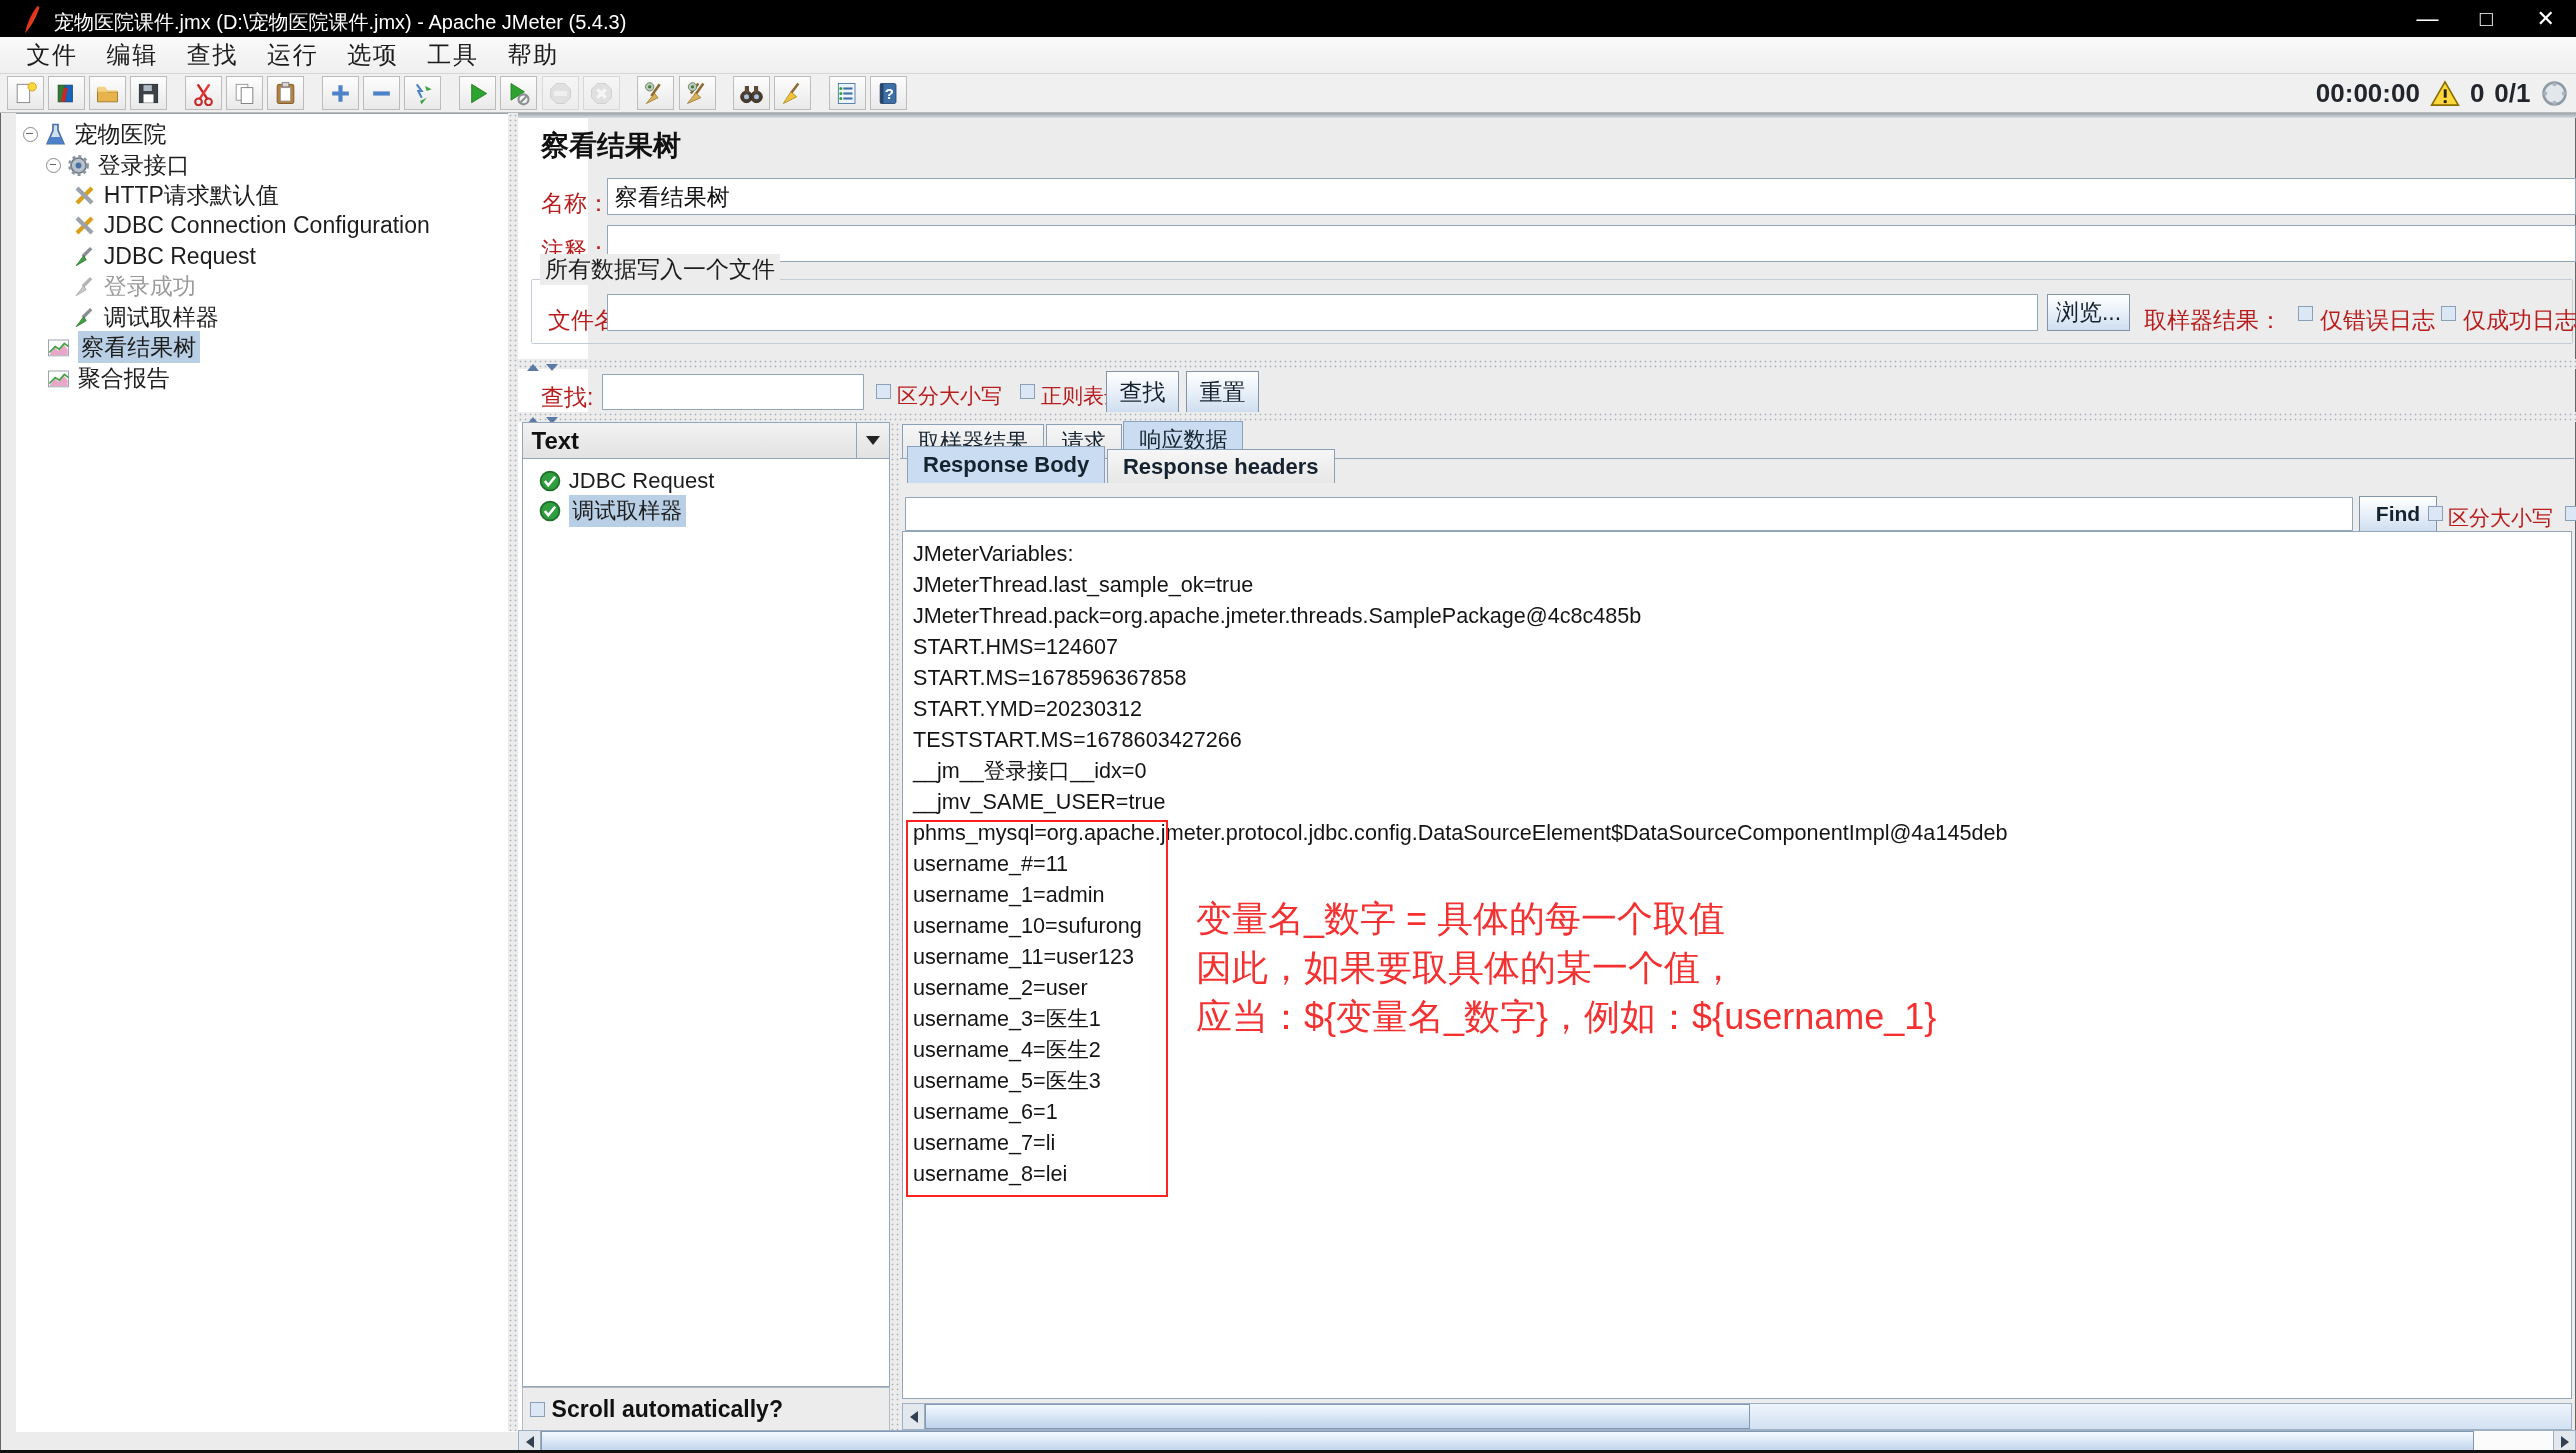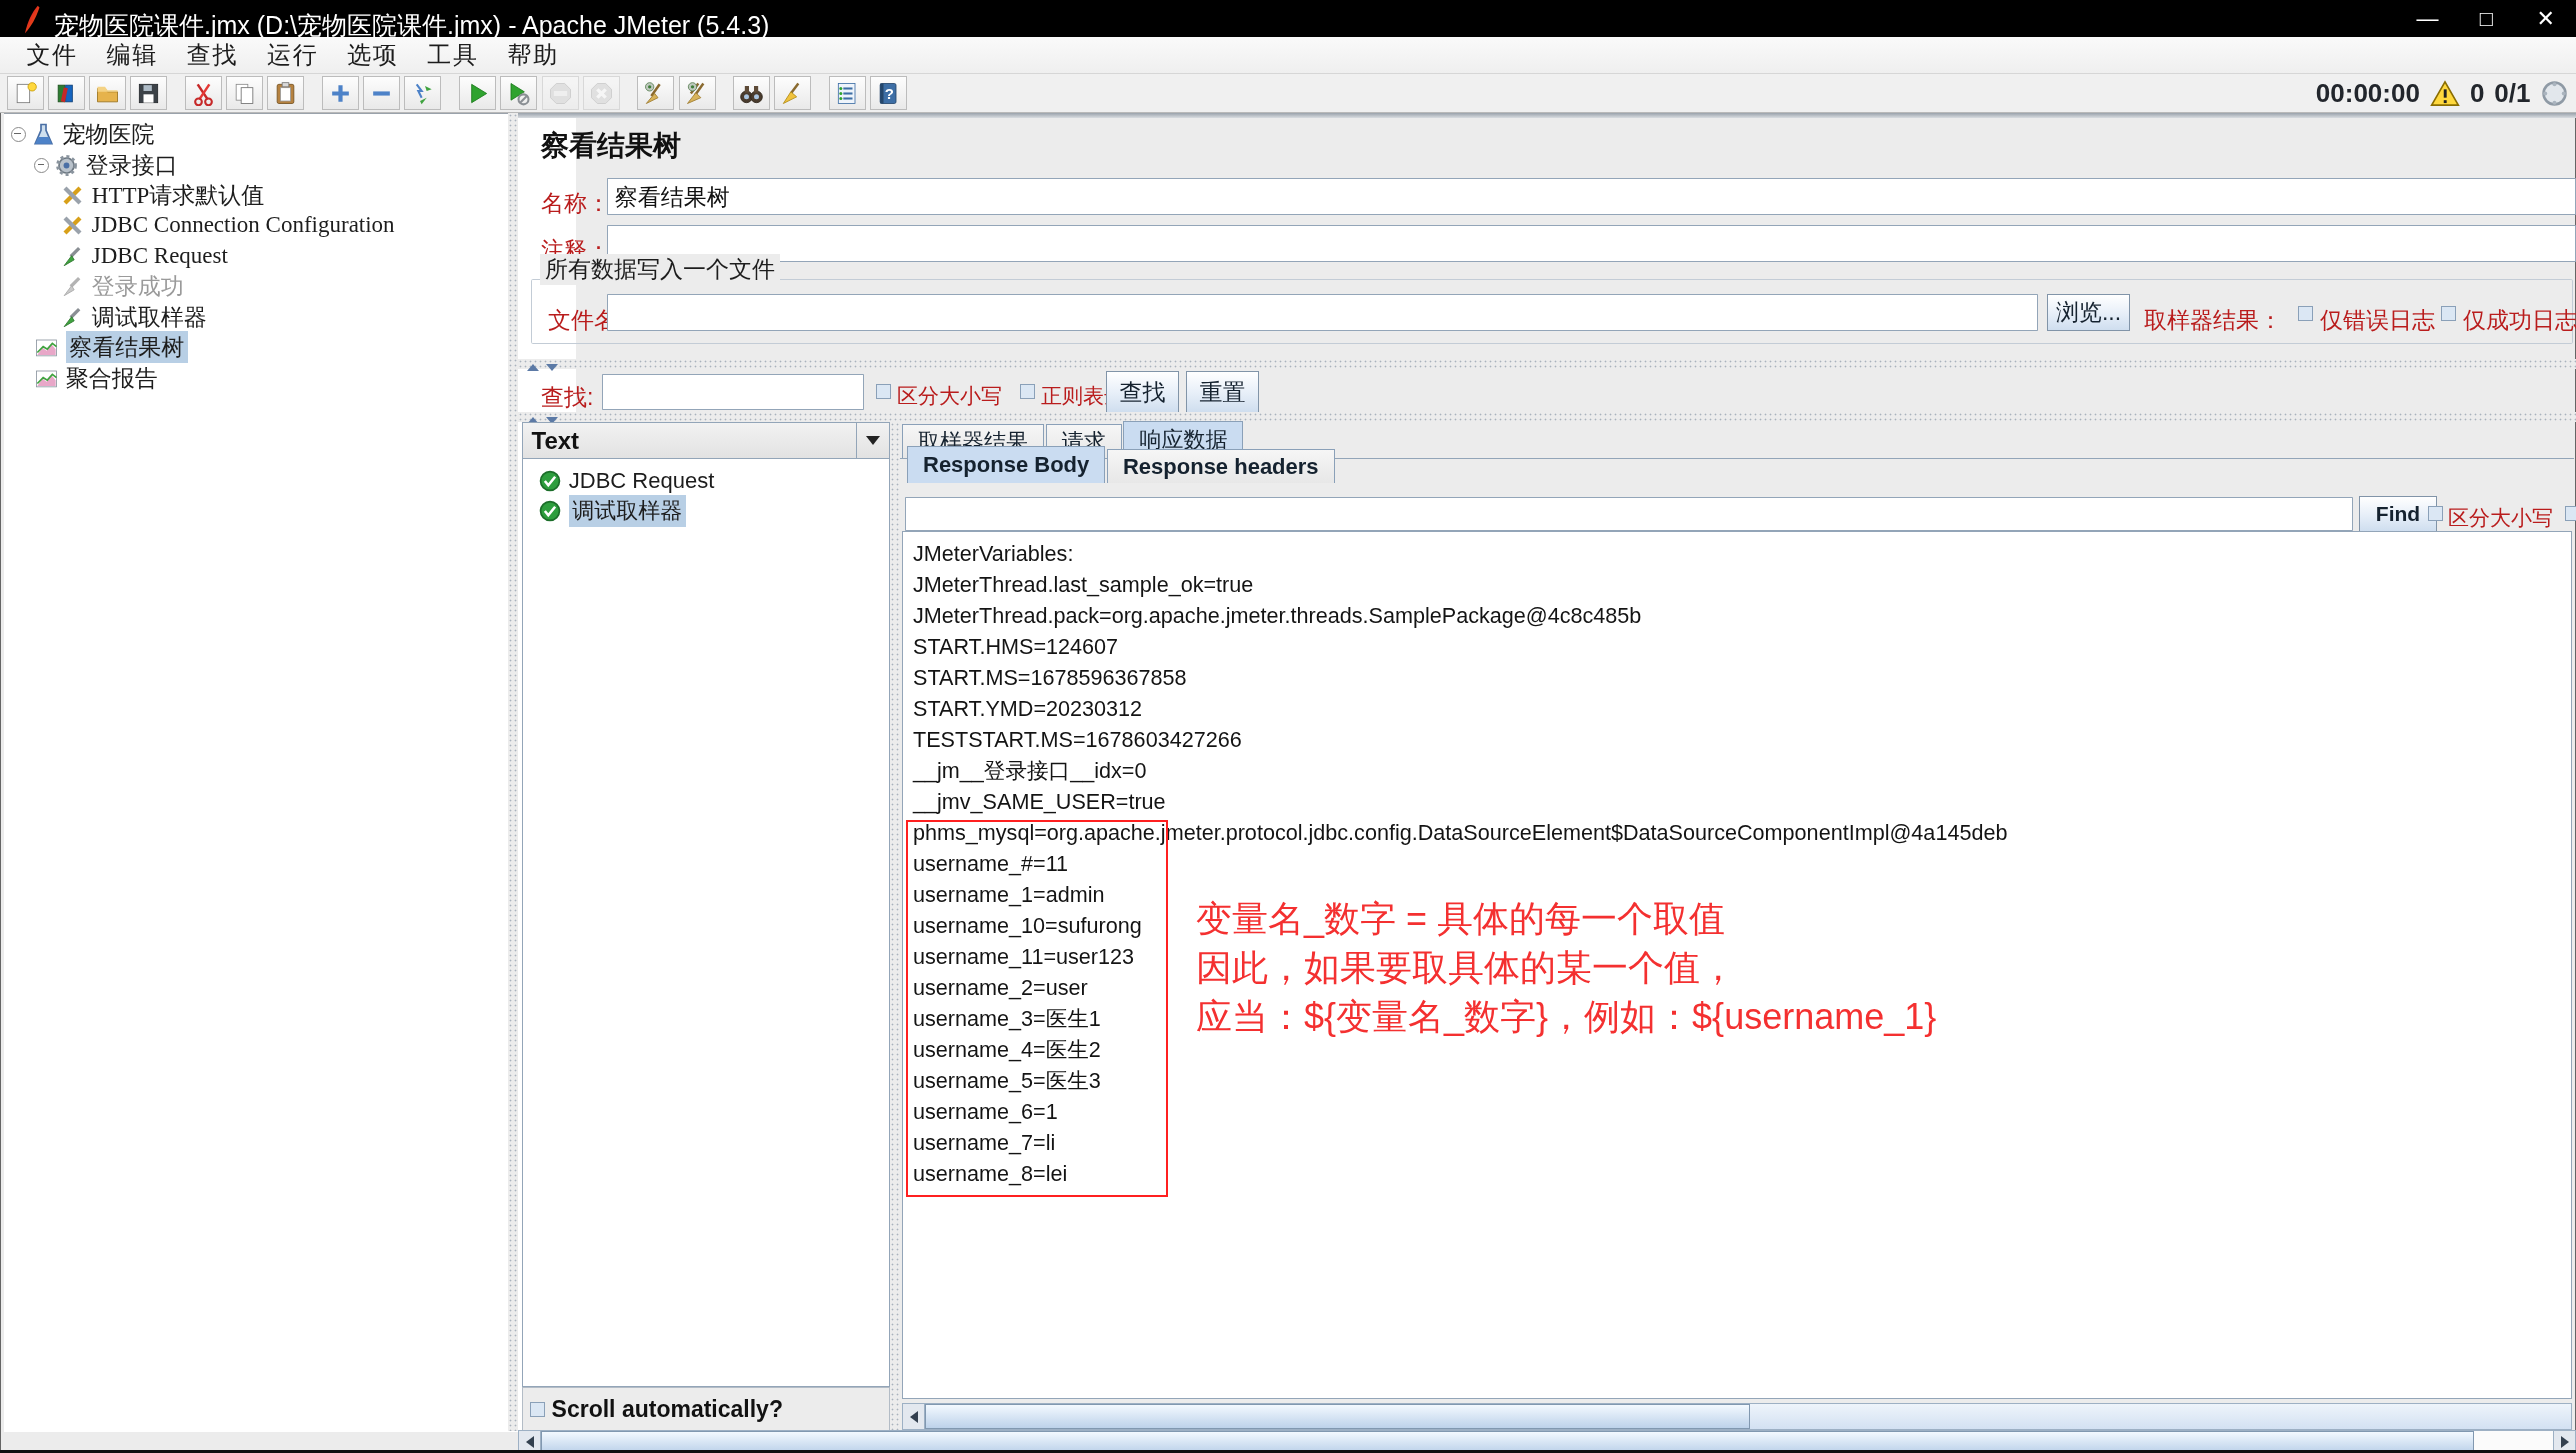--- a/index.html
+++ b/index.html
@@ -1,21 +1,21 @@
 <!DOCTYPE html>
 <html style="font-size:13.5px"><head>
 <meta charset="utf-8">
 <style>
   html,body{margin:0;padding:0;background:#888;}
   #app{position:relative;width:2576px;height:1453px;background:#ececec;overflow:hidden;
        font-family:"Liberation Sans","DejaVu Sans",sans-serif;box-shadow:inset 0 0 0 0.8px #444;}
   .abs{position:absolute;}
   
   .titlebar{left:0;top:0;width:2576px;height:37px;background:#000;color:#fff;}
-  .title-text{left:54px;top:8.5px;font-size:25px;color:#fff;white-space:nowrap;}
+  .title-text{left:54px;top:8.5px;font-size:20px;color:#fff;white-space:nowrap;}
   .winbtn{top:5px;width:47px;height:27px;color:#fff;font-size:22px;line-height:27px;text-align:center;}
   
   .menubar{left:0;top:37px;width:2576px;height:37px;background:linear-gradient(#fafafa,#efefef);
            border-bottom:0.8px solid #d6d6d6;display:flex;align-items:center;padding-left:12px;box-sizing:border-box;}
   .menu-item{font-size:24px;color:#1c1c1c;padding:0 14.4px;letter-spacing:1.7px;}
   
   .toolbar{left:0;top:74px;width:2576px;height:39px;background:#f0f0f0;border-bottom:1.7px solid #b9b9b9;
            display:flex;align-items:center;padding-left:6.8px;box-sizing:border-box;}
   .tbtn{width:37px;height:34px;border:0.8px solid #bcbcbc;background:linear-gradient(#fdfdfd,#e9e9e9);
         margin-right:4.2px;display:flex;align-items:center;justify-content:center;box-sizing:border-box;}
@@ -28,21 +28,21 @@
   .lbl{font-size:23px;color:#b91c1c;white-space:nowrap;}
   .tf{background:#fff;border:1.7px solid #93a5b8;border-radius:0.8px;box-sizing:border-box;
       font-size:23px;color:#111;padding:3.4px 6.8px;white-space:nowrap;overflow:hidden;}
   .btn{background:linear-gradient(#ffffff,#e6eef8 55%,#cfdeef);border:0.8px solid #8194a8;
        font-size:23px;color:#15222f;display:flex;align-items:center;justify-content:center;box-sizing:border-box;}
   .cb{width:15px;height:15px;background:#dbe7f4;border:0.8px solid #8aa0b8;box-sizing:border-box;display:inline-block;}
   .dots{background-color:#ececec;background-image:radial-gradient(#a9b2bd 0.8px,transparent 1.1px);background-size:5px 5px;}
   .tri-up{width:0;height:0;border-left:6px solid transparent;border-right:6px solid transparent;border-bottom:7.6px solid #5c7aa6;display:inline-block;}
   .tri-dn{width:0;height:0;border-left:6px solid transparent;border-right:6px solid transparent;border-top:7.6px solid #5c7aa6;display:inline-block;}
   
-  .treepanel{left:4px;top:113px;width:572px;height:1318px;background:#fff;overflow:hidden;border-top:1.7px solid #9aa2ab;font-family:Liberation Serif, serif;}
+  .treepanel{left:16px;top:113px;width:572px;height:1318px;background:#fff;overflow:hidden;border-top:1.7px solid #9aa2ab;}
   .trow{position:absolute;height:30px;display:flex;align-items:center;font-size:23px;color:#1d1d1d;white-space:nowrap;}
   .trow .sel{background:#b8cfe5;padding:0.8px 3.4px;}
   .trow.dis{color:#9a9a9a;}
   .handle{width:15px;height:15px;border:1.7px solid #8a8a8a;border-radius:50%;position:relative;margin-right:5px;box-sizing:border-box;background:#fff;}
   .handle:after{content:"";position:absolute;left:2.5px;top:5px;width:6.8px;height:1.7px;background:#666;}
   .ticon{margin-right:6.8px;display:inline-flex;}
   .vsplit{left:508px;top:113px;width:10px;height:1318px;}
   
   .main-top-border{left:518px;top:113px;width:2058px;height:5px;background:linear-gradient(#9aa2ab,#d9dde1);}
   .panel-title{left:541px;top:127px;font-size:28px;font-weight:bold;color:#111;}

